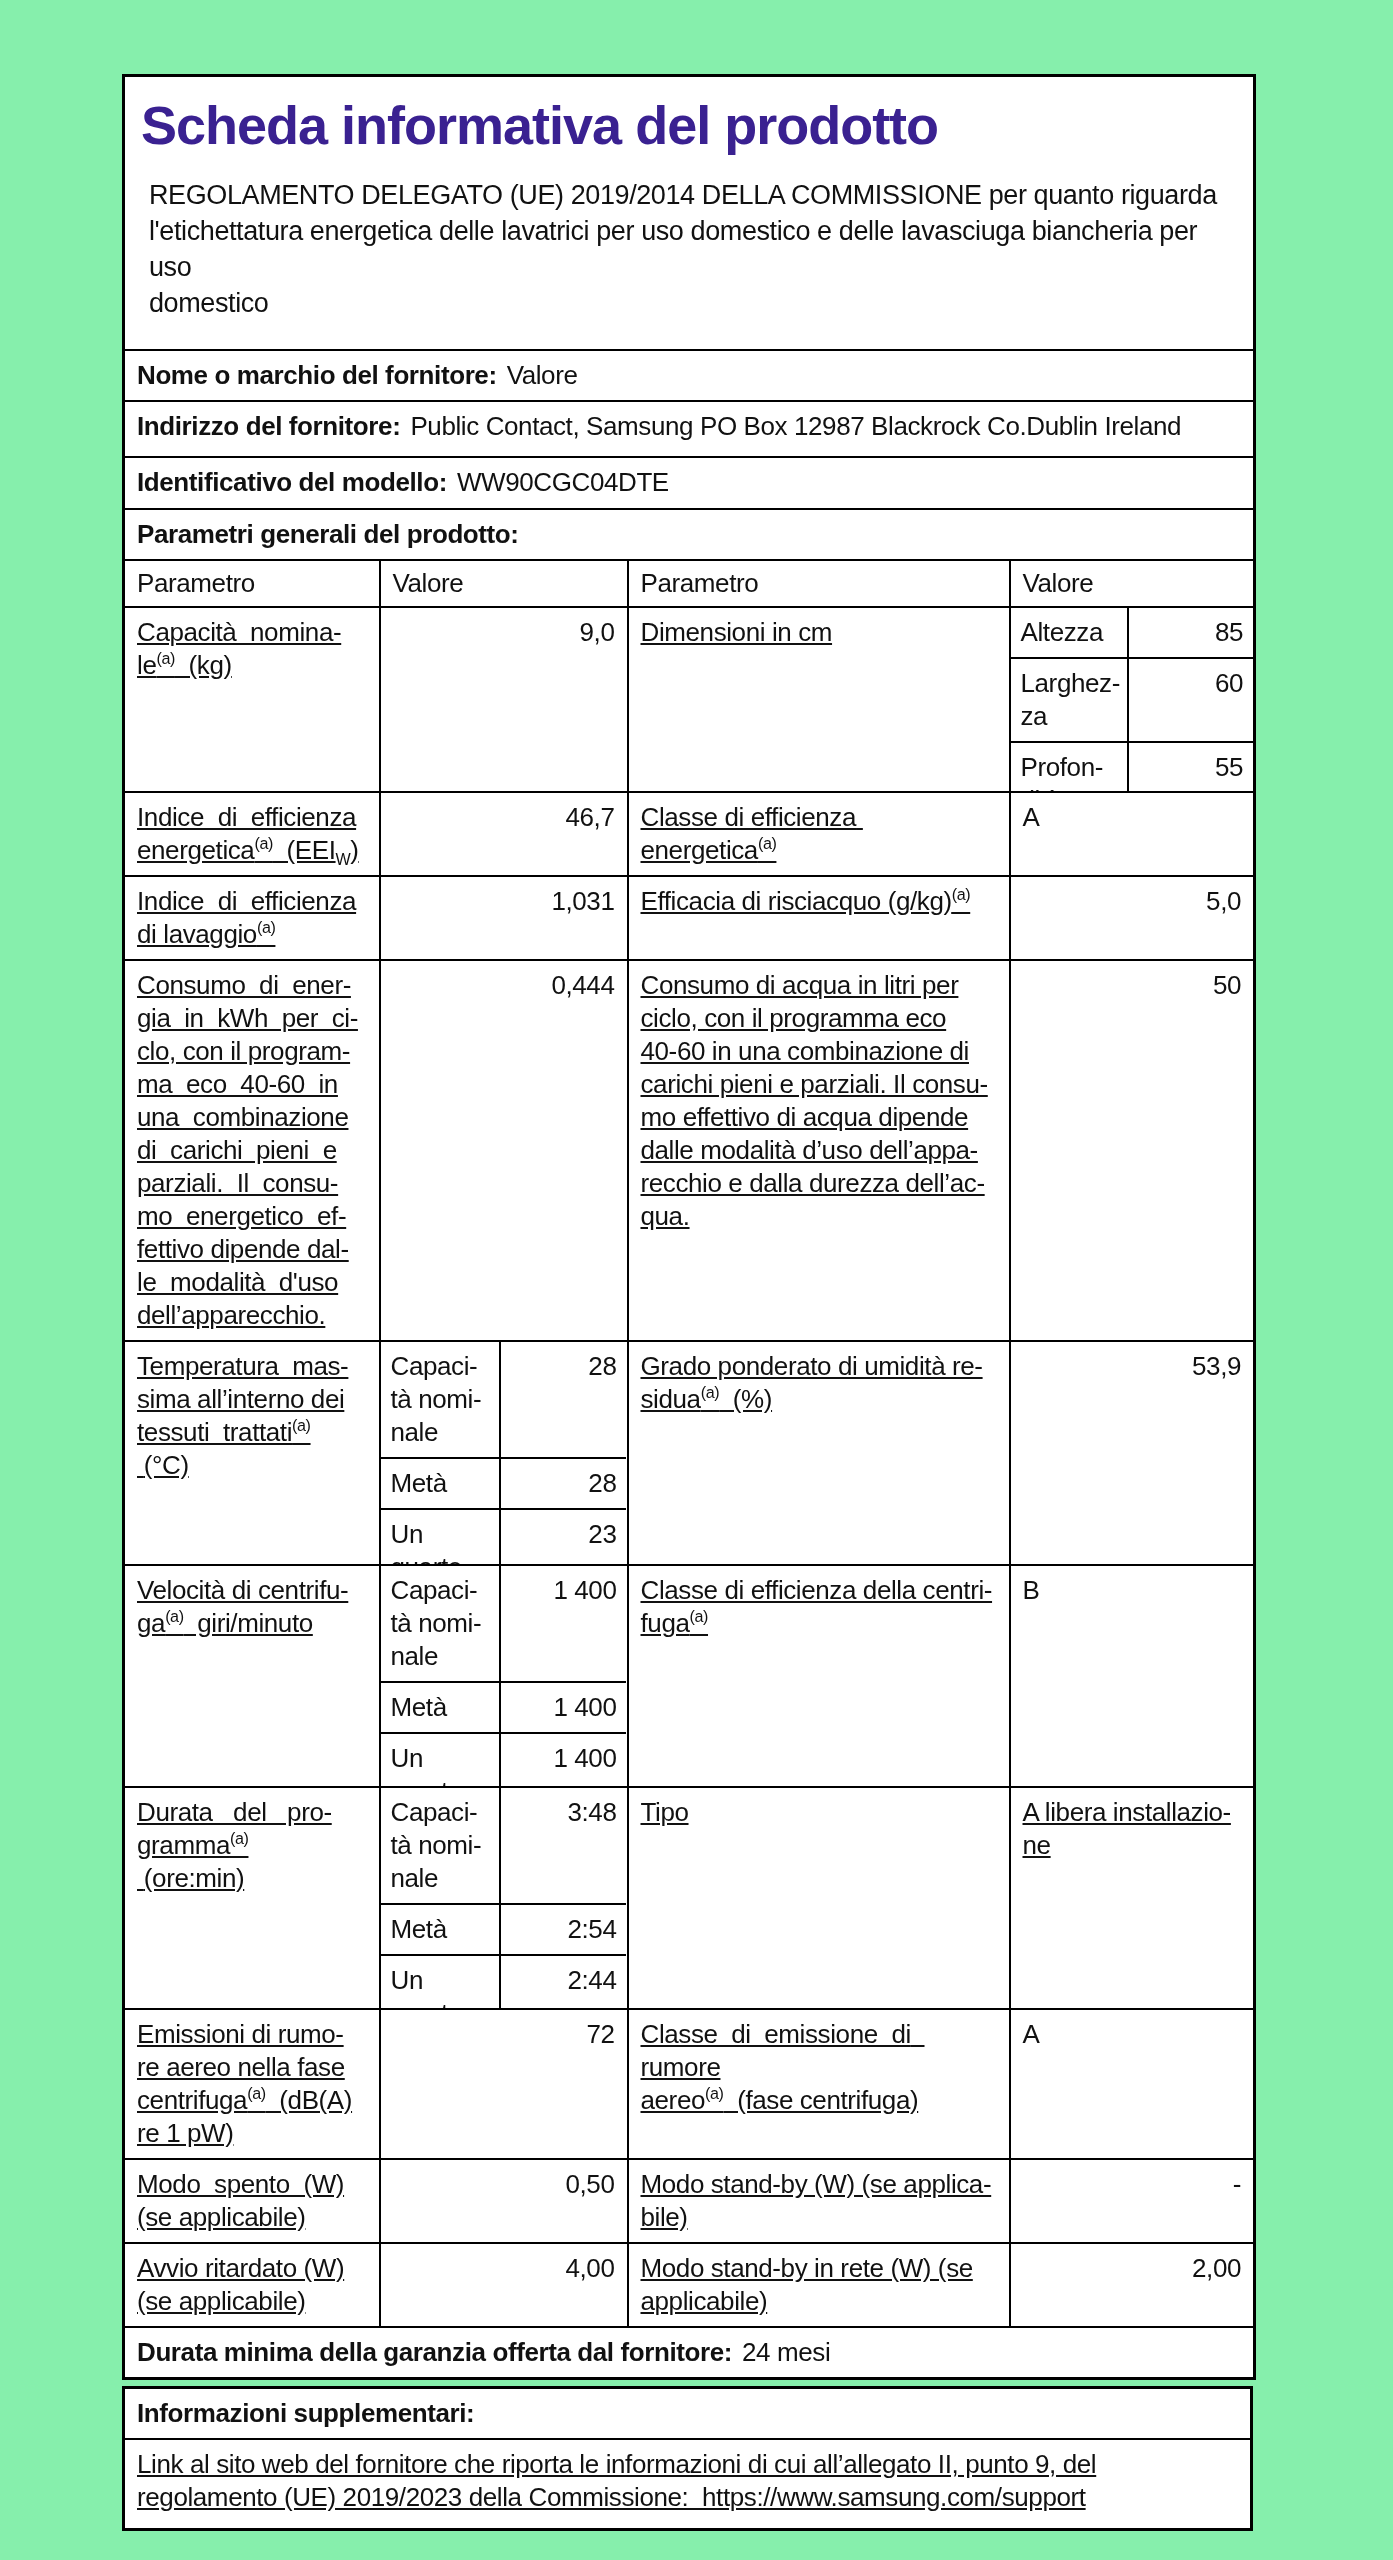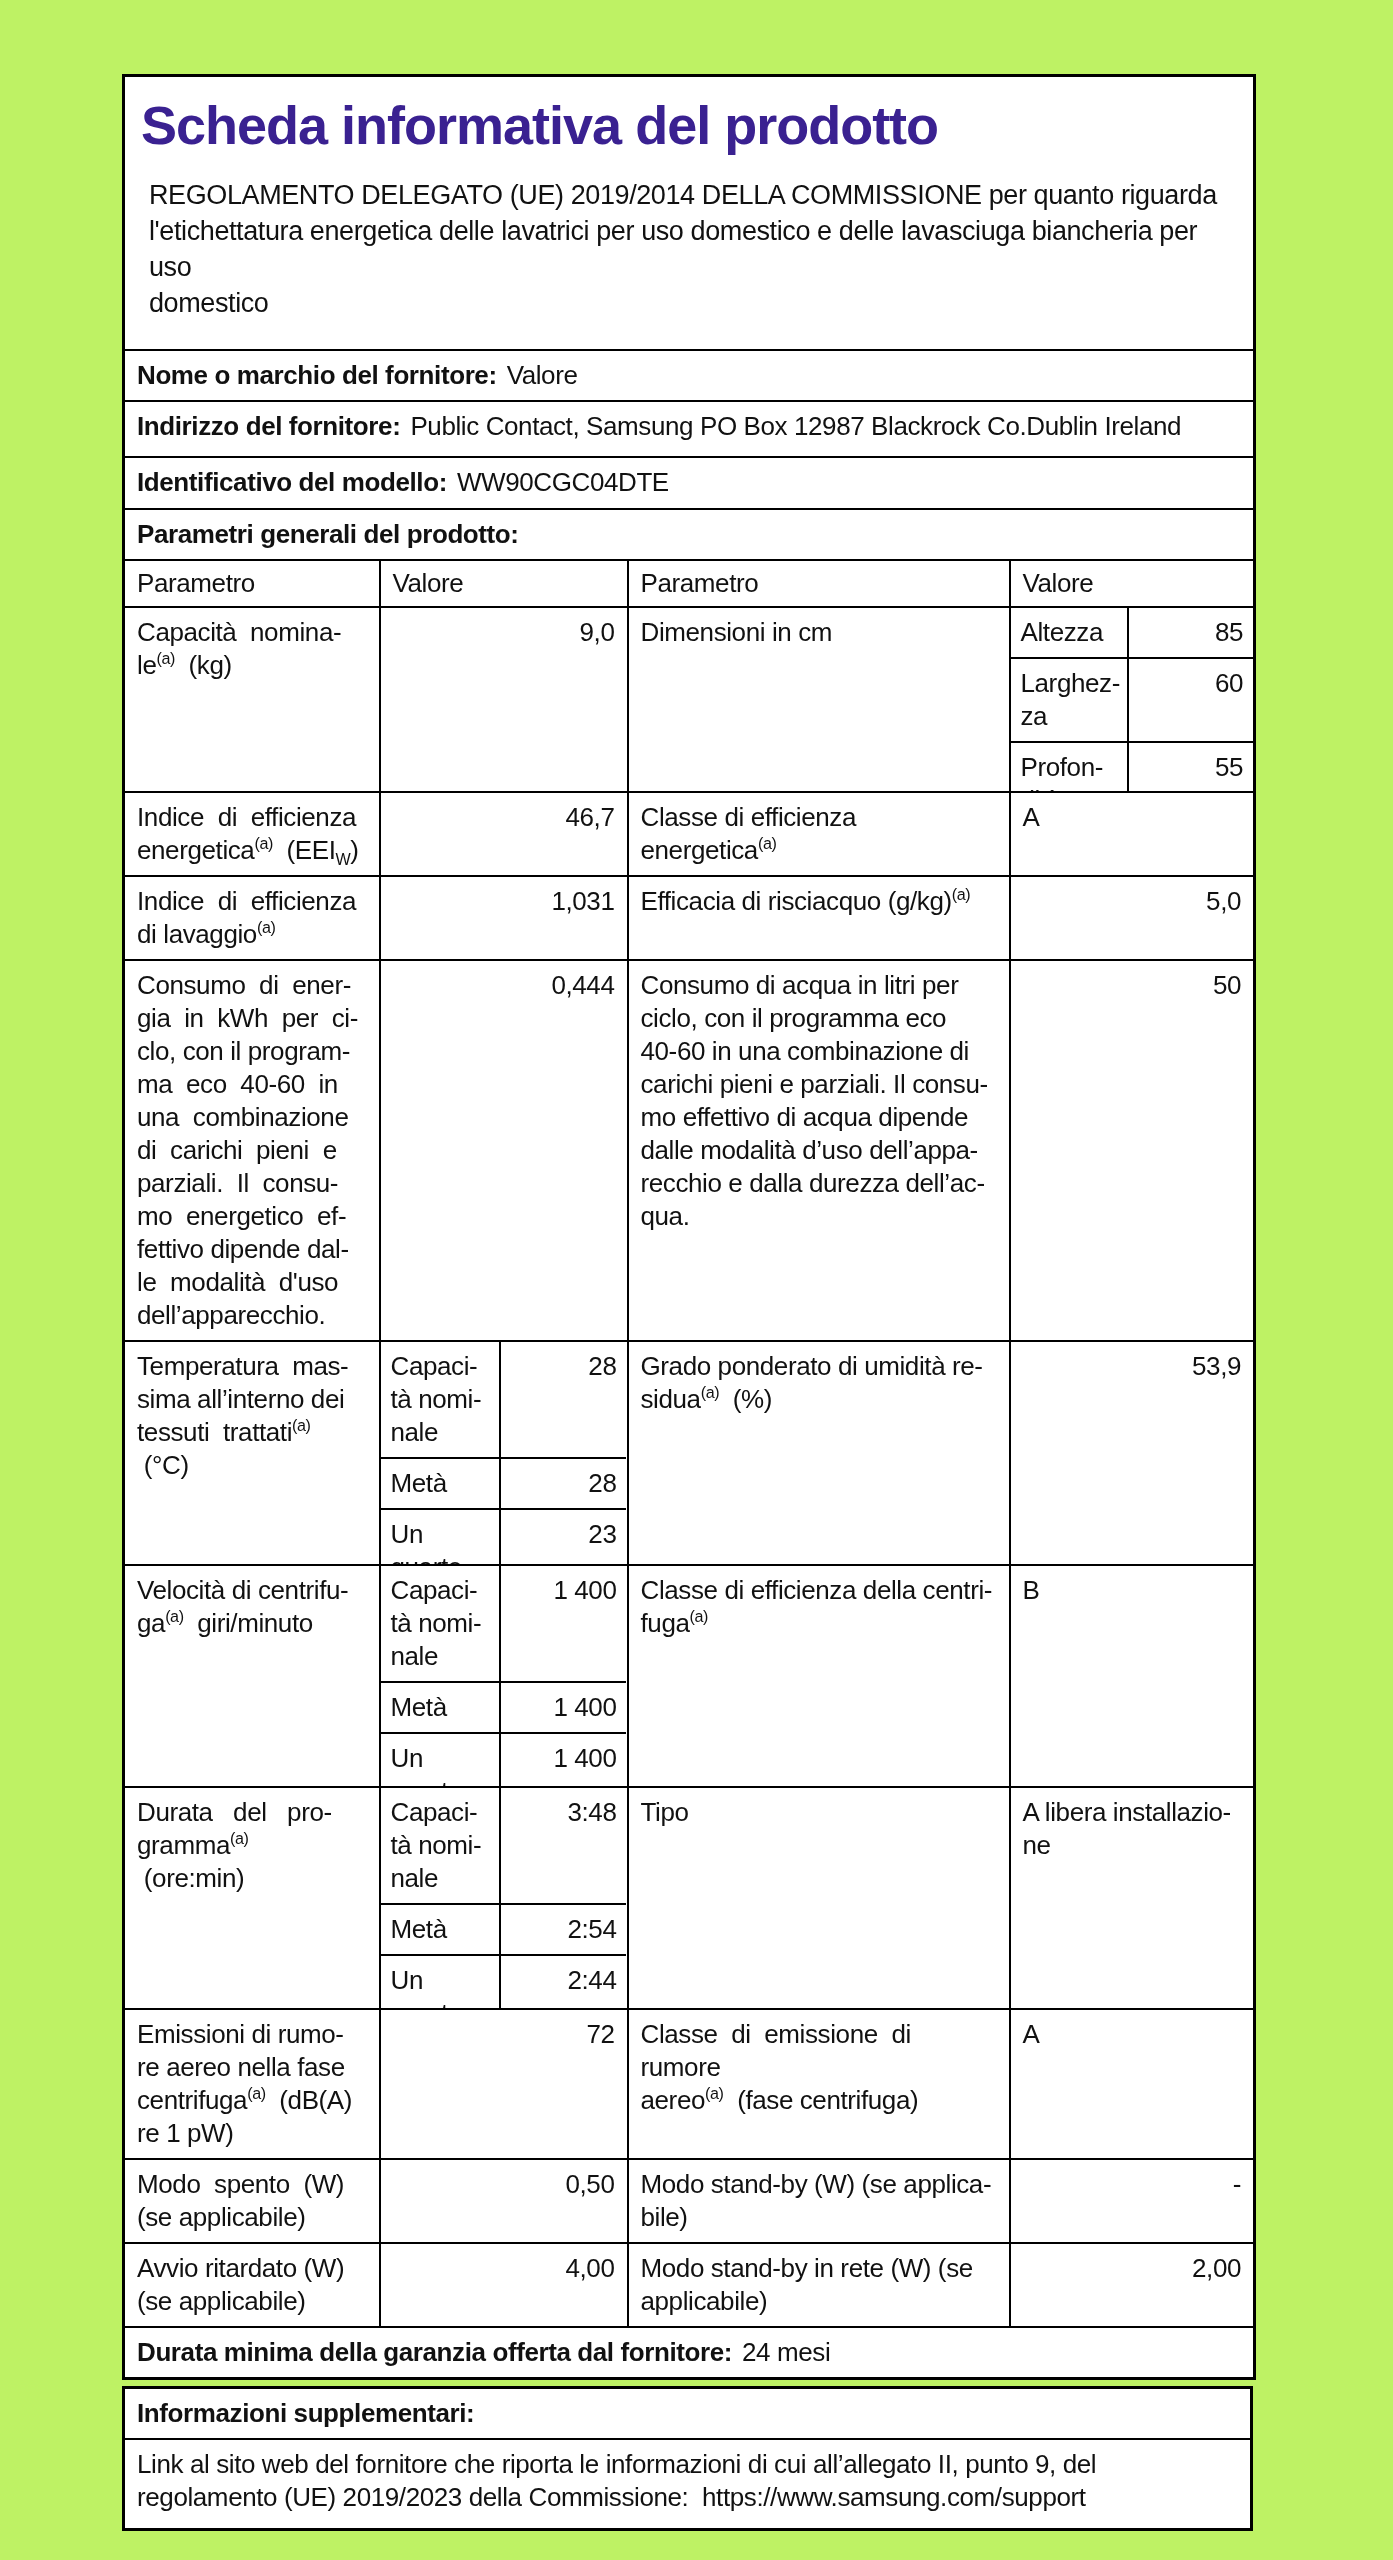--- a/index.html
+++ b/index.html
@@ -6,21 +6,21 @@
     margin: 0;
     padding: 0;
     background: #ffffff;
     font-family: "Liberation Sans", "DejaVu Sans", sans-serif;
     color: #111111;
   }
   .page {
     position: relative;
     width: 1393px;
     height: 2560px;
-    background: #bef264;
+    background: #86efac;
     overflow: hidden;
   }
   .doc {
     position: absolute;
     left: 122px;
     top: 74px;
     width: 1131px;
     letter-spacing: -0.4px;
   }
   table.box {
@@ -32,21 +32,21 @@
   }
   table.box + table.box { margin-top: 6px; }
   td {
     border: 2px solid #000;
     vertical-align: top;
     font-size: 26px;
     line-height: 33px;
     padding: 8px 12px;
     overflow: hidden;
   }
-  .pre { white-space: pre-wrap; }
+  .pre { white-space: pre-wrap; text-decoration: underline; }
   .b { font-weight: bold; }
   .kv .val { margin-left: 10px; }
   .title-cell { padding: 16px 16px 20px 16px; }
   h1.doc-title {
     margin: 2px 0 22px 0;
     font-size: 54px;
     line-height: 60px;
     font-weight: bold;
     letter-spacing: -1px;
     color: #3a2191;

